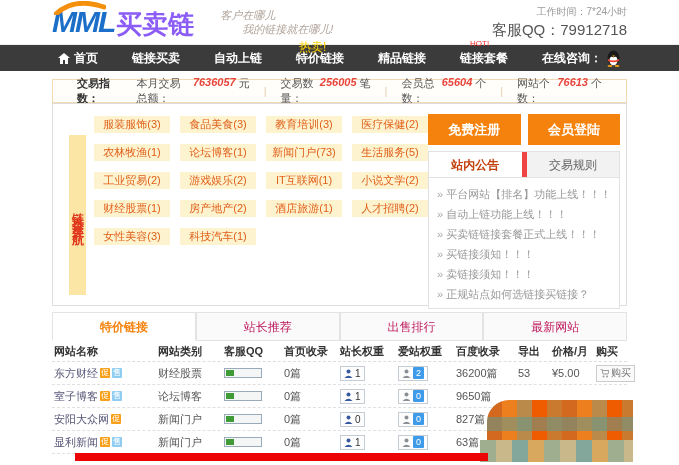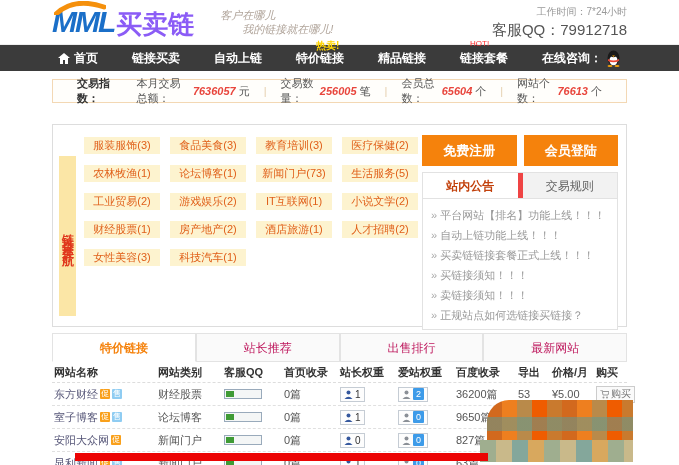--- a/index.html
+++ b/index.html
@@ -18,33 +18,33 @@
   .tagline { margin-left:26px; color:#b0a49a; font-size:11px; font-style:italic; line-height:14px; }
   .tagline .t2 { margin-left:22px; }
   .head-right { margin-left:auto; text-align:right; }
   .work-time { color:#999; font-size:10px; }
   .service-qq { color:#555; font-size:15px; margin-top:2px; }
 
   
   .navbar { background:#3b3b3b; height:26px; }
   .navbar .inner { display:flex; align-items:center; justify-content:space-between; height:100%; padding:0 6px; }
   .nav-item { color:#fff; font-size:12px; font-weight:bold; text-decoration:none; display:flex; align-items:center; gap:4px; position:relative; cursor:pointer; }
-  .nav-badge-yellow { position:absolute; top:-11px; left:20px; color:#ffd400; font-size:10px; font-weight:bold; white-space:nowrap; }
+  .nav-badge-yellow { position:absolute; top:-11px; left:3px; color:#ffd400; font-size:12px; font-weight:normal; white-space:nowrap; }
   .nav-badge-red { position:absolute; top:-11px; left:10px; color:#ff2d2d; font-size:8px; font-weight:normal; white-space:nowrap; }
 
   
   .statsbar-wrap { margin-top:8px; }
   .statsbar { border:1px solid #f3d8b4; background:#fffefb; height:24px; display:flex; align-items:center; font-size:11px; color:#555; padding:0 24px; }
   .stats-label { font-weight:bold; color:#333; margin-right:14px; }
-  .stat-group { display:flex; align-items:center; }
+  .stat-group { display:flex; align-items:flex-start; }
   .stat-num { color:#e8453c; font-style:italic; font-weight:bold; margin:0 3px; }
   .stat-sep { color:#e5cfae; margin:0 14px; }
 
   
-  .mainbox { margin-top:21px; border:1px solid #ddd; height:203px; display:flex; padding:10px 8px 8px 6px; }
+  .mainbox { margin-top:0; border:1px solid #ddd; height:203px; display:flex; padding:10px 8px 8px 16px; }
   .side-label { width:17px; background:#fbe6a6; color:#e0371c; font-weight:bold; font-size:12px;
     writing-mode:vertical-rl; text-orientation:upright; letter-spacing:4px; text-align:center;
     align-self:center; padding:8px 0; height:160px; margin-top:18px; }
   .cat-grid { display:grid; grid-template-columns:repeat(4,76px); grid-auto-rows:17px; gap:11px 10px; margin-left:8px; margin-top:2px; }
   .cat-btn { background:#fdf3cf; color:#e0601a; font-size:11px; text-align:center; line-height:17px; text-decoration:none; cursor:pointer; white-space:nowrap; }
 
   .right-panel { width:196px; margin-left:auto; }
   .acct-buttons { display:flex; gap:7px; }
   .acct-btn { flex:1; background:#f5820c; color:#fff; font-size:13px; font-weight:bold; text-align:center; line-height:31px; height:31px; text-decoration:none; cursor:pointer; }
   .notice-box { border:1px solid #e2e2e2; margin-top:6px; background:#fff; }

